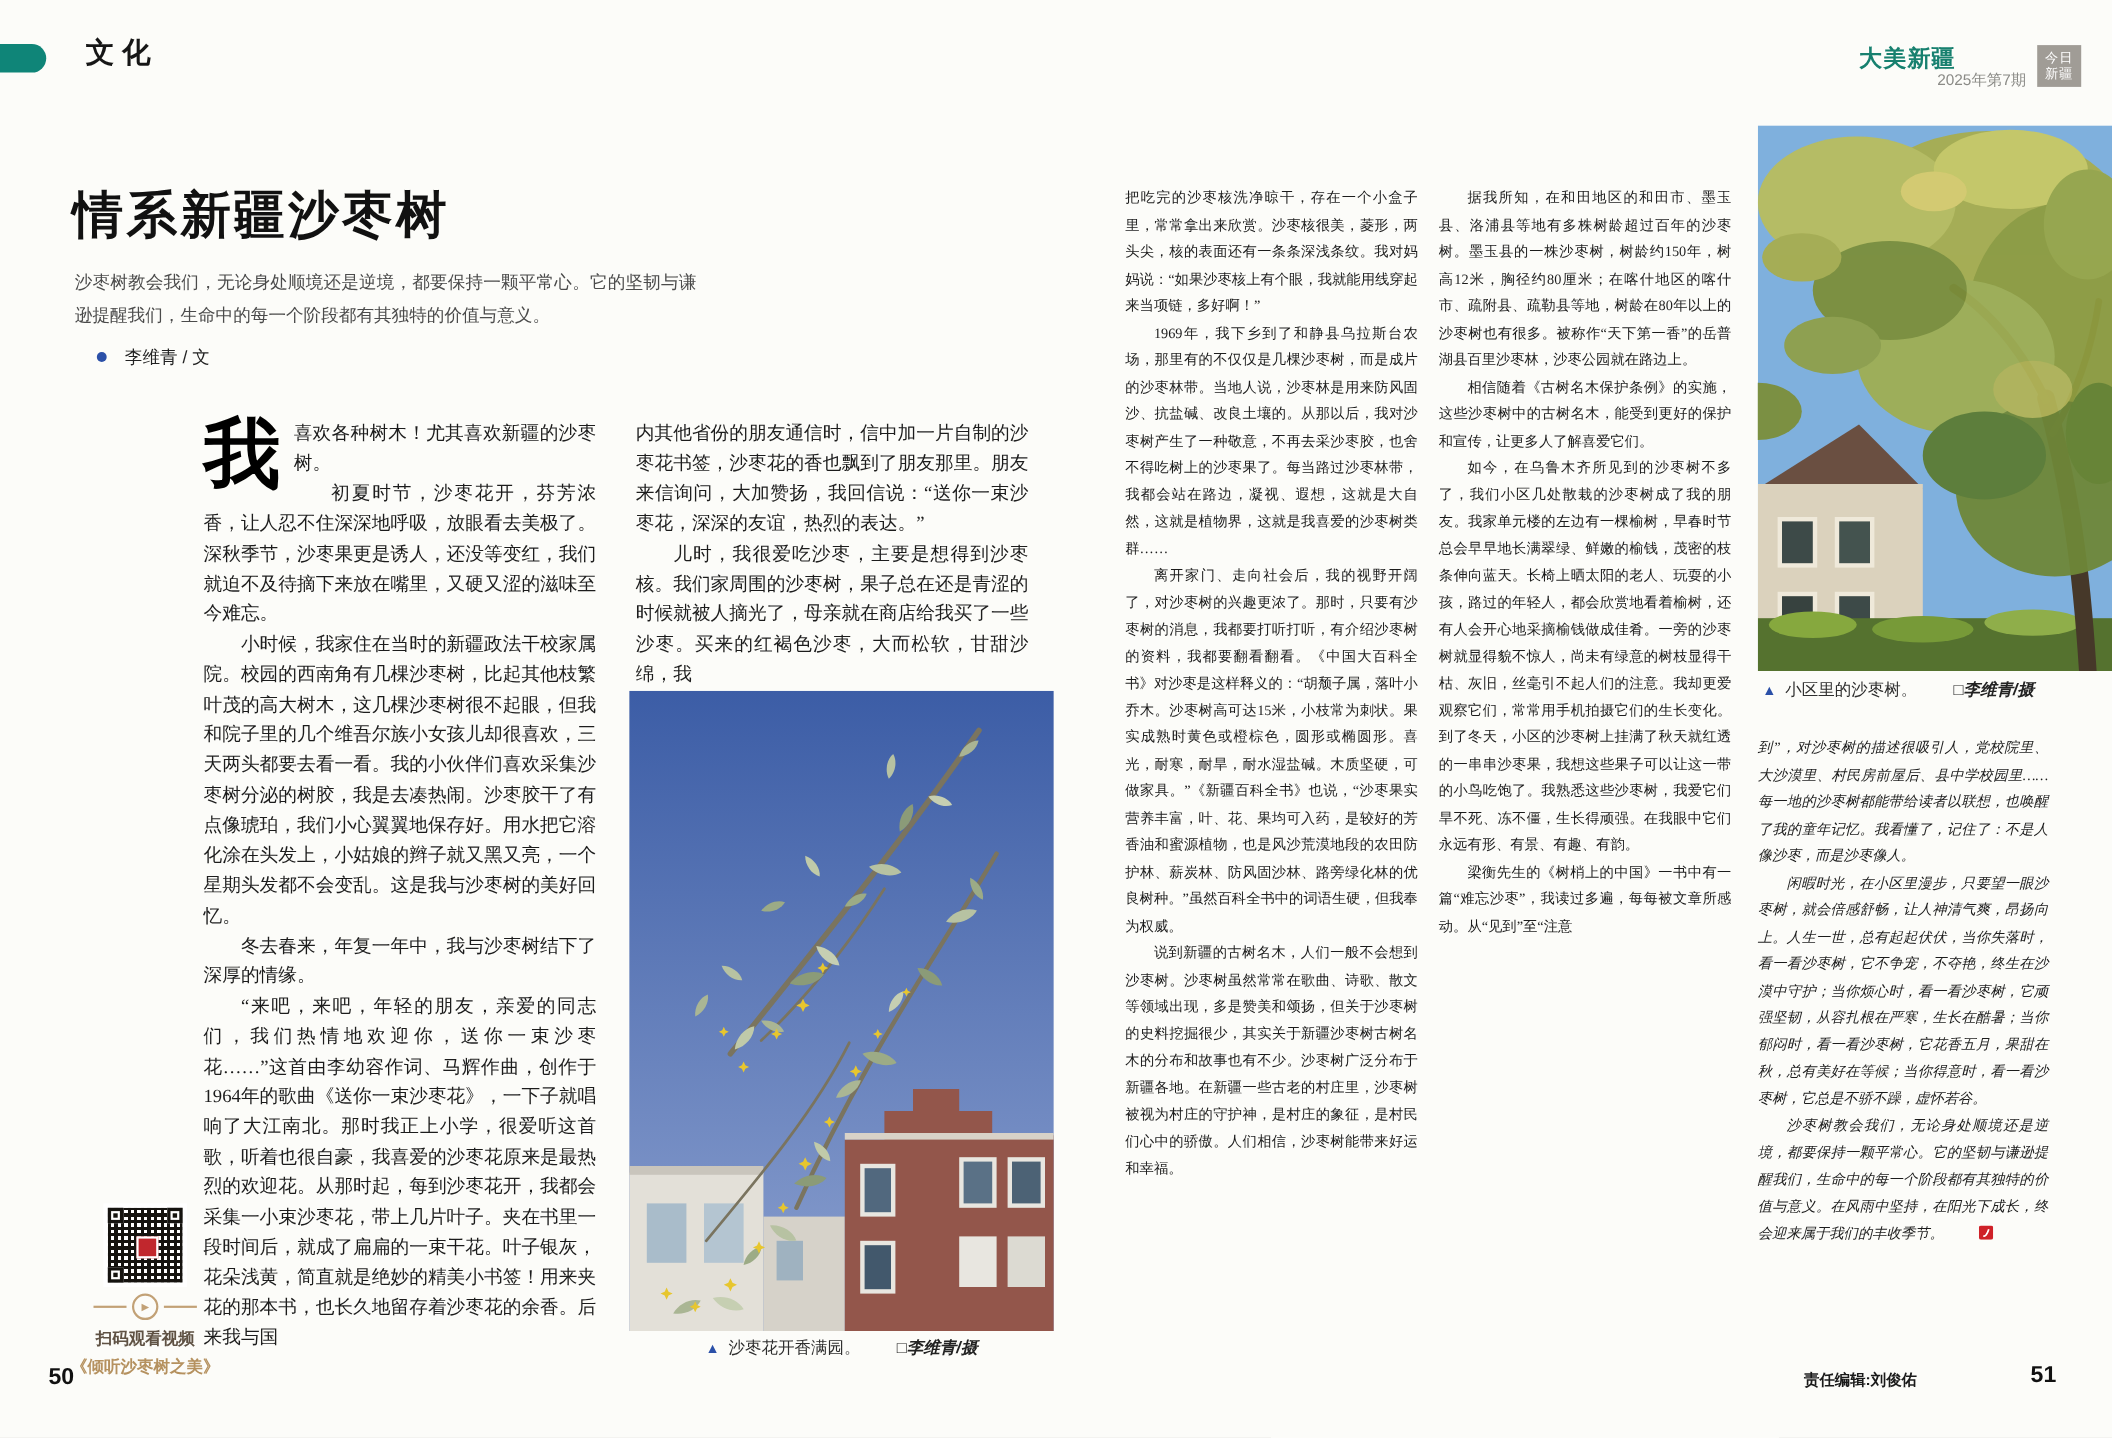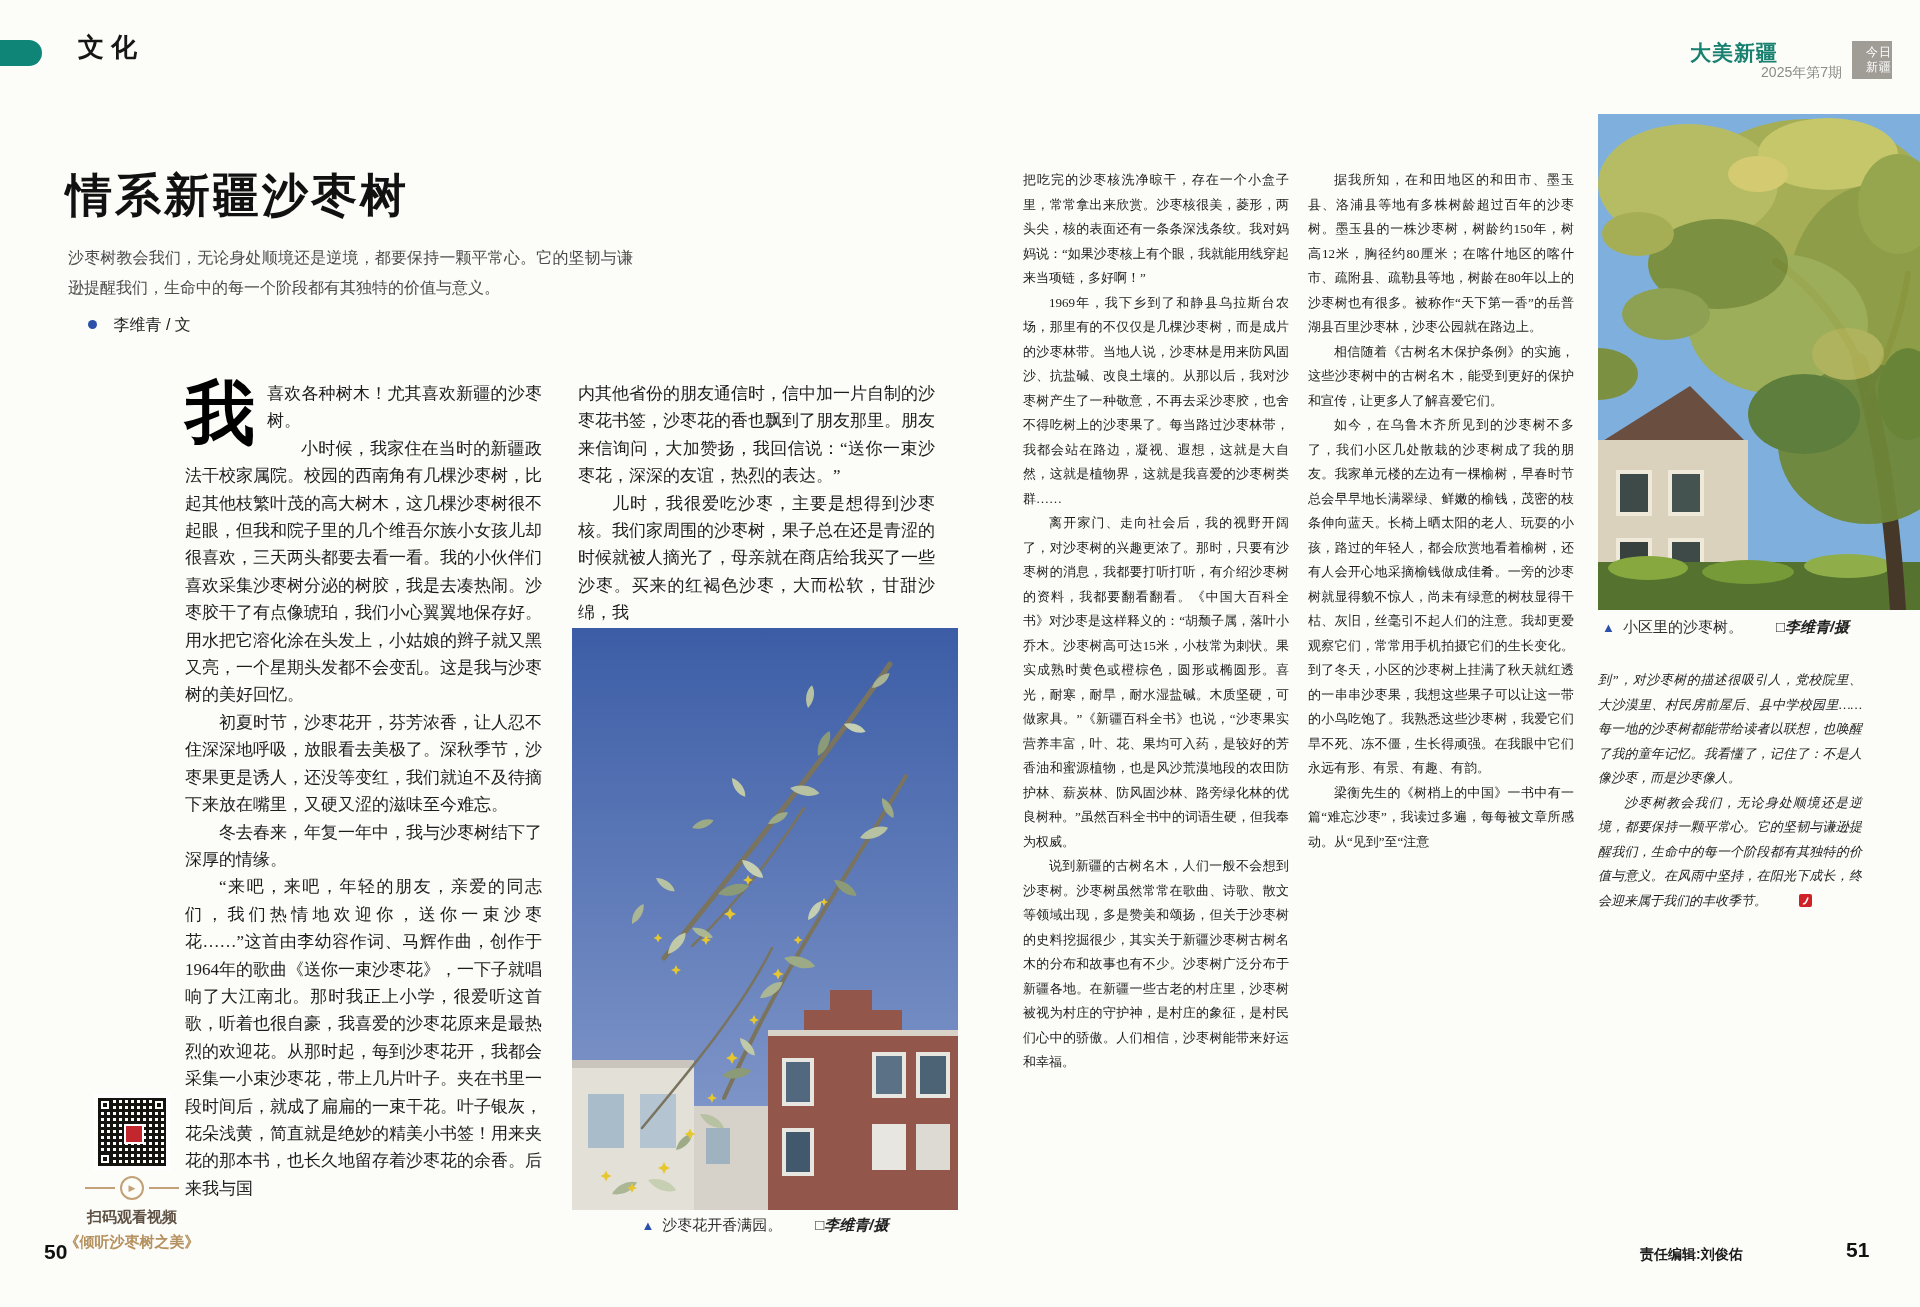--- a/index.html
+++ b/index.html
@@ -10,21 +10,21 @@
   
   .cat-pill{left:0;top:40px;width:42px;height:26px;background:#0f8578;border-radius:0 13px 13px 0;}
   .cat-label{left:78px;top:30px;font-family:"Liberation Sans","DejaVu Sans",sans-serif;
              font-size:26px;font-weight:600;letter-spacing:7px;color:#161616;}
   .brand{left:1690px;top:39px;width:152px;font-family:"Liberation Sans",sans-serif;
          font-weight:700;font-size:21px;color:#17806f;letter-spacing:1px;}
   .issue{left:1690px;top:64px;width:152px;text-align:right;font-family:"Liberation Sans",sans-serif;
          font-size:14px;color:#8b8b87;}
   .badge{left:1852px;top:41px;width:40px;height:38px;background:#a09c96;color:#fff;
          font-family:"Liberation Sans",sans-serif;font-size:12px;line-height:15px;
-         text-align:right;padding-top:4px;box-sizing:border-box;letter-spacing:1px;}
+         text-align:center;padding-top:4px;box-sizing:border-box;letter-spacing:1px;}
 
   
   .title{left:66px;top:165px;font-size:46px;font-weight:700;letter-spacing:3px;color:#111;}
   .standfirst{left:68px;top:243px;width:565px;font-family:"Liberation Sans","DejaVu Sans",sans-serif;
               font-size:16px;line-height:30px;color:#4b4b4b;text-align:justify;}
   .byline{left:88px;top:315px;font-family:"Liberation Sans",sans-serif;font-size:16px;color:#222;}
   .byline .dot{display:inline-block;width:9px;height:9px;border-radius:50%;background:#2b50a8;
                margin-right:12px;vertical-align:1px;}
 
   
@@ -93,22 +93,22 @@
 
   <h1 class="abs title" style="margin:0;">情系新疆沙枣树</h1>
   <div class="abs standfirst">沙枣树教会我们，无论身处顺境还是逆境，都要保持一颗平常心。它的坚韧与谦逊提醒我们，生命中的每一个阶段都有其独特的价值与意义。</div>
   <div class="abs byline">
     <span class="dot"></span>
     <span>李维青 / 文</span>
   </div>
 
   <div class="abs bodycol colL c1L">
     <p><span class="dropcap">我</span><span>喜欢各种树木！尤其喜欢新疆的沙枣树。</span></p>
+    <p class="ind">初夏时节，沙枣花开，芬芳浓香，让人忍不住深深地呼吸，放眼看去美极了。深秋季节，沙枣果更是诱人，还没等变红，我们就迫不及待摘下来放在嘴里，又硬又涩的滋味至今难忘。</p>
     <p class="ind">小时候，我家住在当时的新疆政法干校家属院。校园的西南角有几棵沙枣树，比起其他枝繁叶茂的高大树木，这几棵沙枣树很不起眼，但我和院子里的几个维吾尔族小女孩儿却很喜欢，三天两头都要去看一看。我的小伙伴们喜欢采集沙枣树分泌的树胶，我是去凑热闹。沙枣胶干了有点像琥珀，我们小心翼翼地保存好。用水把它溶化涂在头发上，小姑娘的辫子就又黑又亮，一个星期头发都不会变乱。这是我与沙枣树的美好回忆。</p>
-    <p class="ind">初夏时节，沙枣花开，芬芳浓香，让人忍不住深深地呼吸，放眼看去美极了。深秋季节，沙枣果更是诱人，还没等变红，我们就迫不及待摘下来放在嘴里，又硬又涩的滋味至今难忘。</p>
     <p class="ind">冬去春来，年复一年中，我与沙枣树结下了深厚的情缘。</p>
     <p class="ind">“来吧，来吧，年轻的朋友，亲爱的同志们，我们热情地欢迎你，送你一束沙枣花……”这首由李幼容作词、马辉作曲，创作于1964年的歌曲《送你一束沙枣花》，一下子就唱响了大江南北。那时我正上小学，很爱听这首歌，听着也很自豪，我喜爱的沙枣花原来是最热烈的欢迎花。从那时起，每到沙枣花开，我都会采集一小束沙枣花，带上几片叶子。夹在书里一段时间后，就成了扁扁的一束干花。叶子银灰，花朵浅黄，简直就是绝妙的精美小书签！用来夹花的那本书，也长久地留存着沙枣花的余香。后来我与国</p>
   </div>
 
   <div class="abs bodycol colL c2L">
     <p>内其他省份的朋友通信时，信中加一片自制的沙枣花书签，沙枣花的香也飘到了朋友那里。朋友来信询问，大加赞扬，我回信说：“送你一束沙枣花，深深的友谊，热烈的表达。”</p>
     <p class="ind">儿时，我很爱吃沙枣，主要是想得到沙枣核。我们家周围的沙枣树，果子总在还是青涩的时候就被人摘光了，母亲就在商店给我买了一些沙枣。买来的红褐色沙枣，大而松软，甘甜沙绵，我</p>
   </div>
 
   <svg class="abs photo ph-left" width="386" height="582" viewBox="0 0 386 582">
@@ -276,20 +276,21 @@
       <ellipse cx="310" cy="280" rx="30" ry="46" fill="#66822f"></ellipse>
       <ellipse cx="40" cy="120" rx="36" ry="22" fill="#a8ad4e"></ellipse>
     </g>
   </svg>
   <div class="abs caption capR">
     <span class="marker">▲</span><span>小区里的沙枣树。</span><span class="credit">□李维青/摄</span>
   </div>
 
   <div class="abs bodycol colR c3R">
     <p>到”，对沙枣树的描述很吸引人，党校院里、大沙漠里、村民房前屋后、县中学校园里……每一地的沙枣树都能带给读者以联想，也唤醒了我的童年记忆。我看懂了，记住了：不是人像沙枣，而是沙枣像人。</p>
+    <p class="ind">闲暇时光，在小区里漫步，只要望一眼沙枣树，就会倍感舒畅，让人神清气爽，昂扬向上。人生一世，总有起起伏伏，当你失落时，看一看沙枣树，它不争宠，不夺艳，终生在沙漠中守护；当你烦心时，看一看沙枣树，它顽强坚韧，从容扎根在严寒，生长在酷暑；当你郁闷时，看一看沙枣树，它花香五月，果甜在秋，总有美好在等候；当你得意时，看一看沙枣树，它总是不骄不躁，虚怀若谷。</p>
     <p class="ind"><span>沙枣树教会我们，无论身处顺境还是逆境，都要保持一颗平常心。它的坚韧与谦逊提醒我们，生命中的每一个阶段都有其独特的价值与意义。在风雨中坚持，在阳光下成长，终会迎来属于我们的丰收季节。</span><span class="endmark"><svg width="13" height="13" viewBox="0 0 13 13">
             <rect width="13" height="13" rx="2" fill="#cf2128"></rect>
             <path d="M4 9.5 Q6.5 11 9 3.5" stroke="#fff" stroke-width="1.6" fill="none"></path>
           </svg></span></p>
   </div>
 
   <div class="abs editor">责任编辑:刘俊佑</div>
   <div class="abs pgnum pg51">51</div>
 
 </div>

